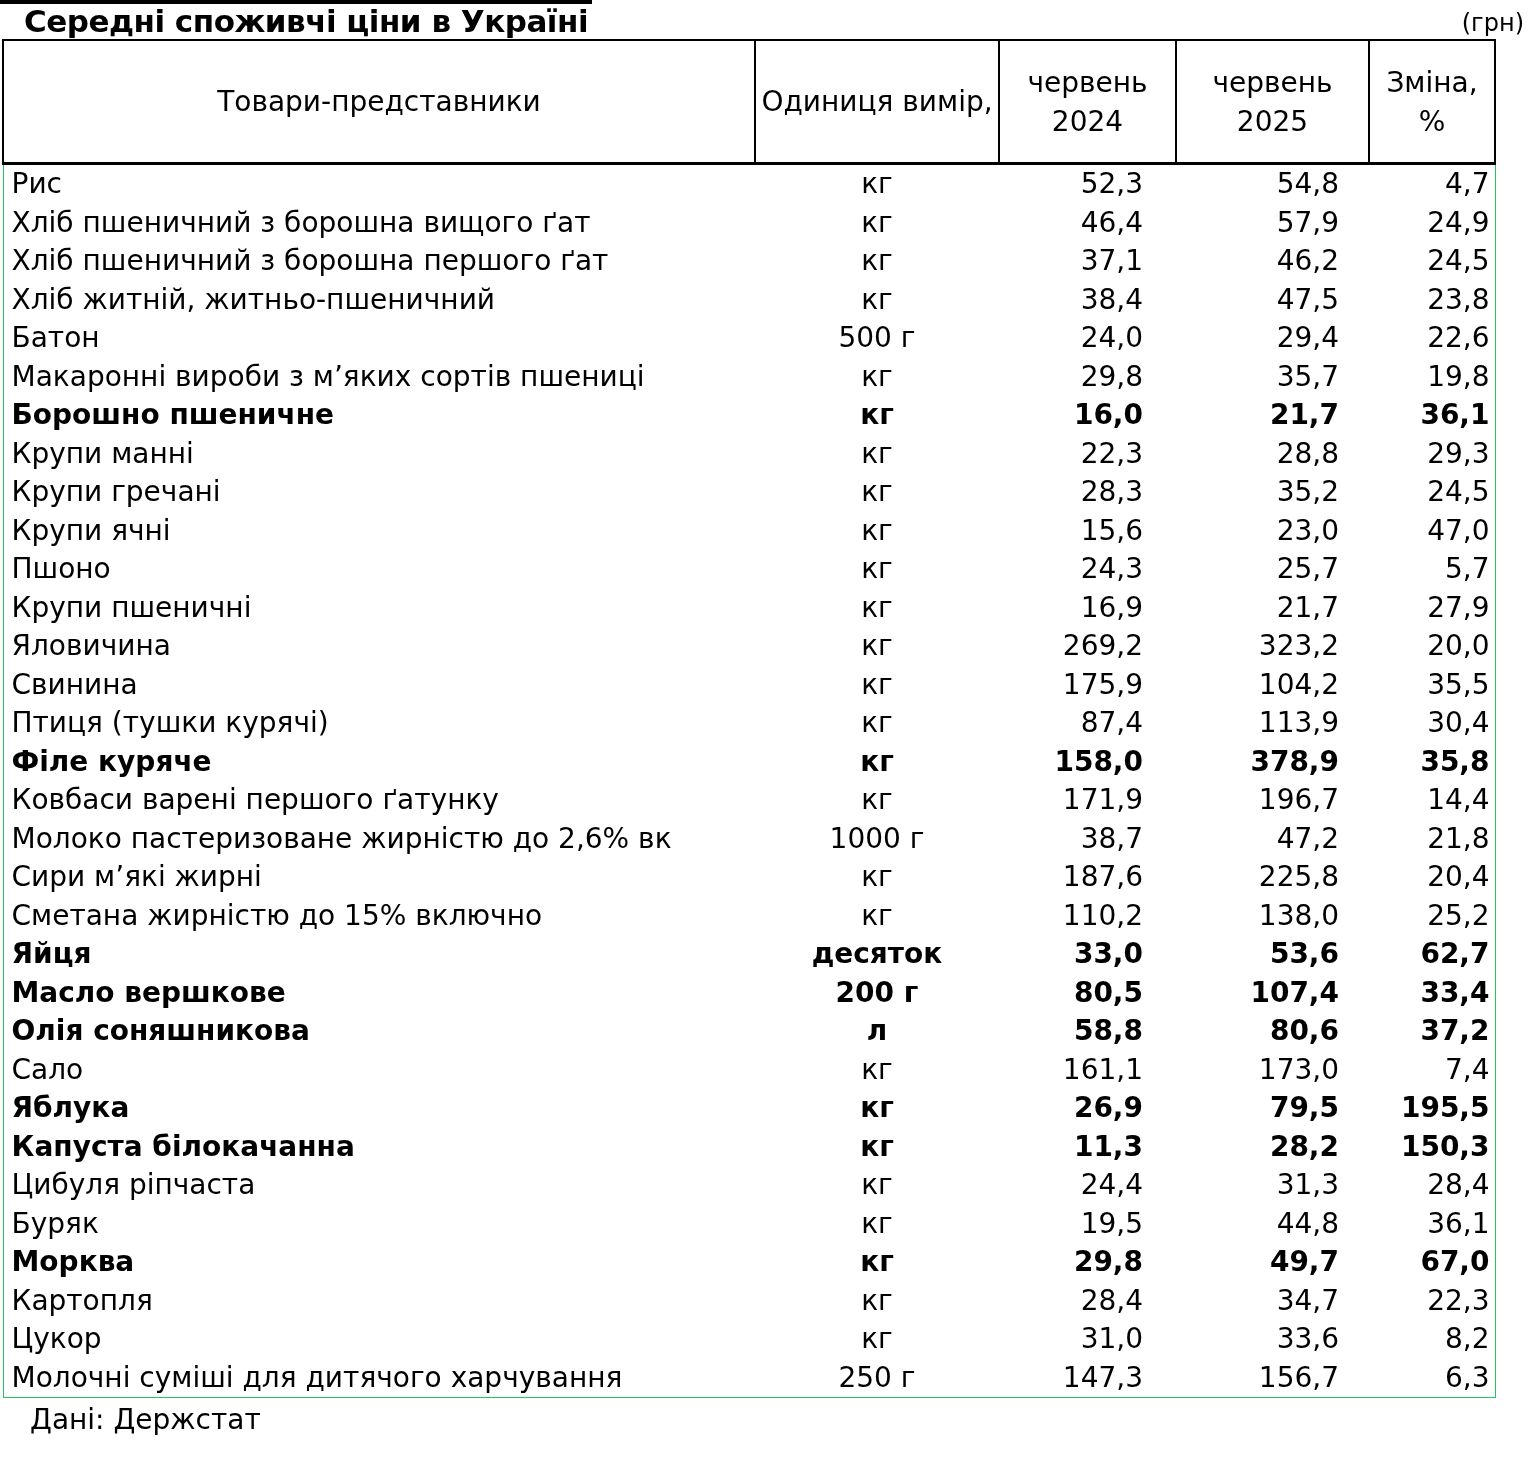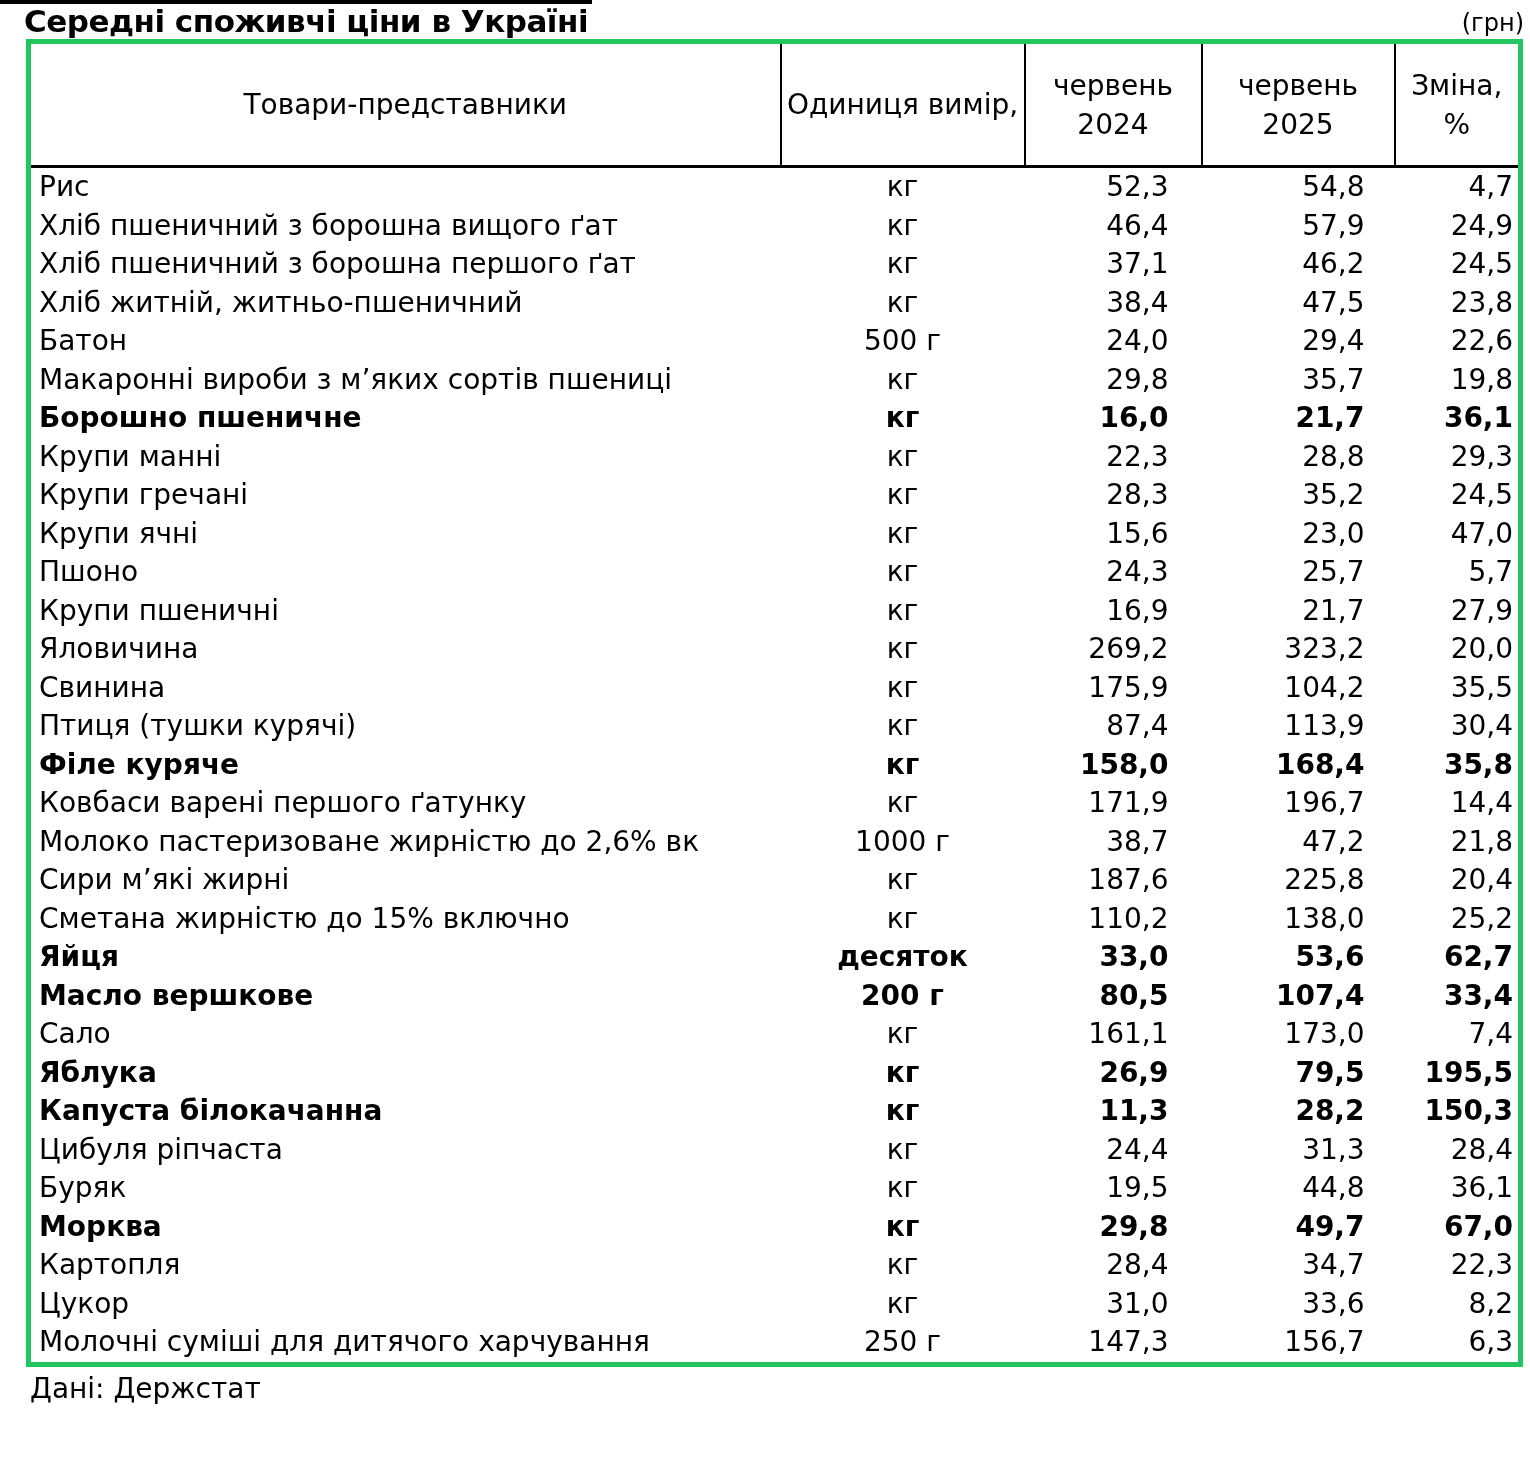--- a/index.html
+++ b/index.html
@@ -35,23 +35,23 @@
     letter-spacing: -0.5px;
   }
   .currency-note {
     font-size: 24px;
     line-height: 30px;
   }
 
   table.prices {
     border-collapse: collapse;
     table-layout: fixed;
-    margin-left: 26px;
+    margin-left: 2px;
     width: 1492px;
-    border: 5px solid #22c55e;
+    border: 1px solid #22c55e;
   }
   col.c-name  { width: 752px; }
   col.c-unit  { width: 244px; }
   col.c-2024  { width: 177px; }
   col.c-2025  { width: 193px; }
   col.c-chg   { width: 126px; }
 
   thead th {
     border: 2px solid #000;
     border-bottom: 3px solid #000;
@@ -218,21 +218,21 @@
     <td class="c-name">Птиця (тушки курячі)</td>
     <td class="c-unit">кг</td>
     <td class="c-2024 num">87,4</td>
     <td class="c-2025 num">113,9</td>
     <td class="c-chg num">30,4</td>
   </tr>
         <tr class="bold">
     <td class="c-name">Філе куряче</td>
     <td class="c-unit">кг</td>
     <td class="c-2024 num">158,0</td>
-    <td class="c-2025 num">168,4</td>
+    <td class="c-2025 num">378,9</td>
     <td class="c-chg num">35,8</td>
   </tr>
         <tr>
     <td class="c-name">Ковбаси варені першого ґатунку</td>
     <td class="c-unit">кг</td>
     <td class="c-2024 num">171,9</td>
     <td class="c-2025 num">196,7</td>
     <td class="c-chg num">14,4</td>
   </tr>
         <tr>
@@ -263,20 +263,27 @@
     <td class="c-2025 num">53,6</td>
     <td class="c-chg num">62,7</td>
   </tr>
         <tr class="bold">
     <td class="c-name">Масло вершкове</td>
     <td class="c-unit">200 г</td>
     <td class="c-2024 num">80,5</td>
     <td class="c-2025 num">107,4</td>
     <td class="c-chg num">33,4</td>
   </tr>
+        <tr class="bold">
+    <td class="c-name">Олія соняшникова</td>
+    <td class="c-unit">л</td>
+    <td class="c-2024 num">58,8</td>
+    <td class="c-2025 num">80,6</td>
+    <td class="c-chg num">37,2</td>
+  </tr>
         <tr>
     <td class="c-name">Сало</td>
     <td class="c-unit">кг</td>
     <td class="c-2024 num">161,1</td>
     <td class="c-2025 num">173,0</td>
     <td class="c-chg num">7,4</td>
   </tr>
         <tr class="bold">
     <td class="c-name">Яблука</td>
     <td class="c-unit">кг</td>

